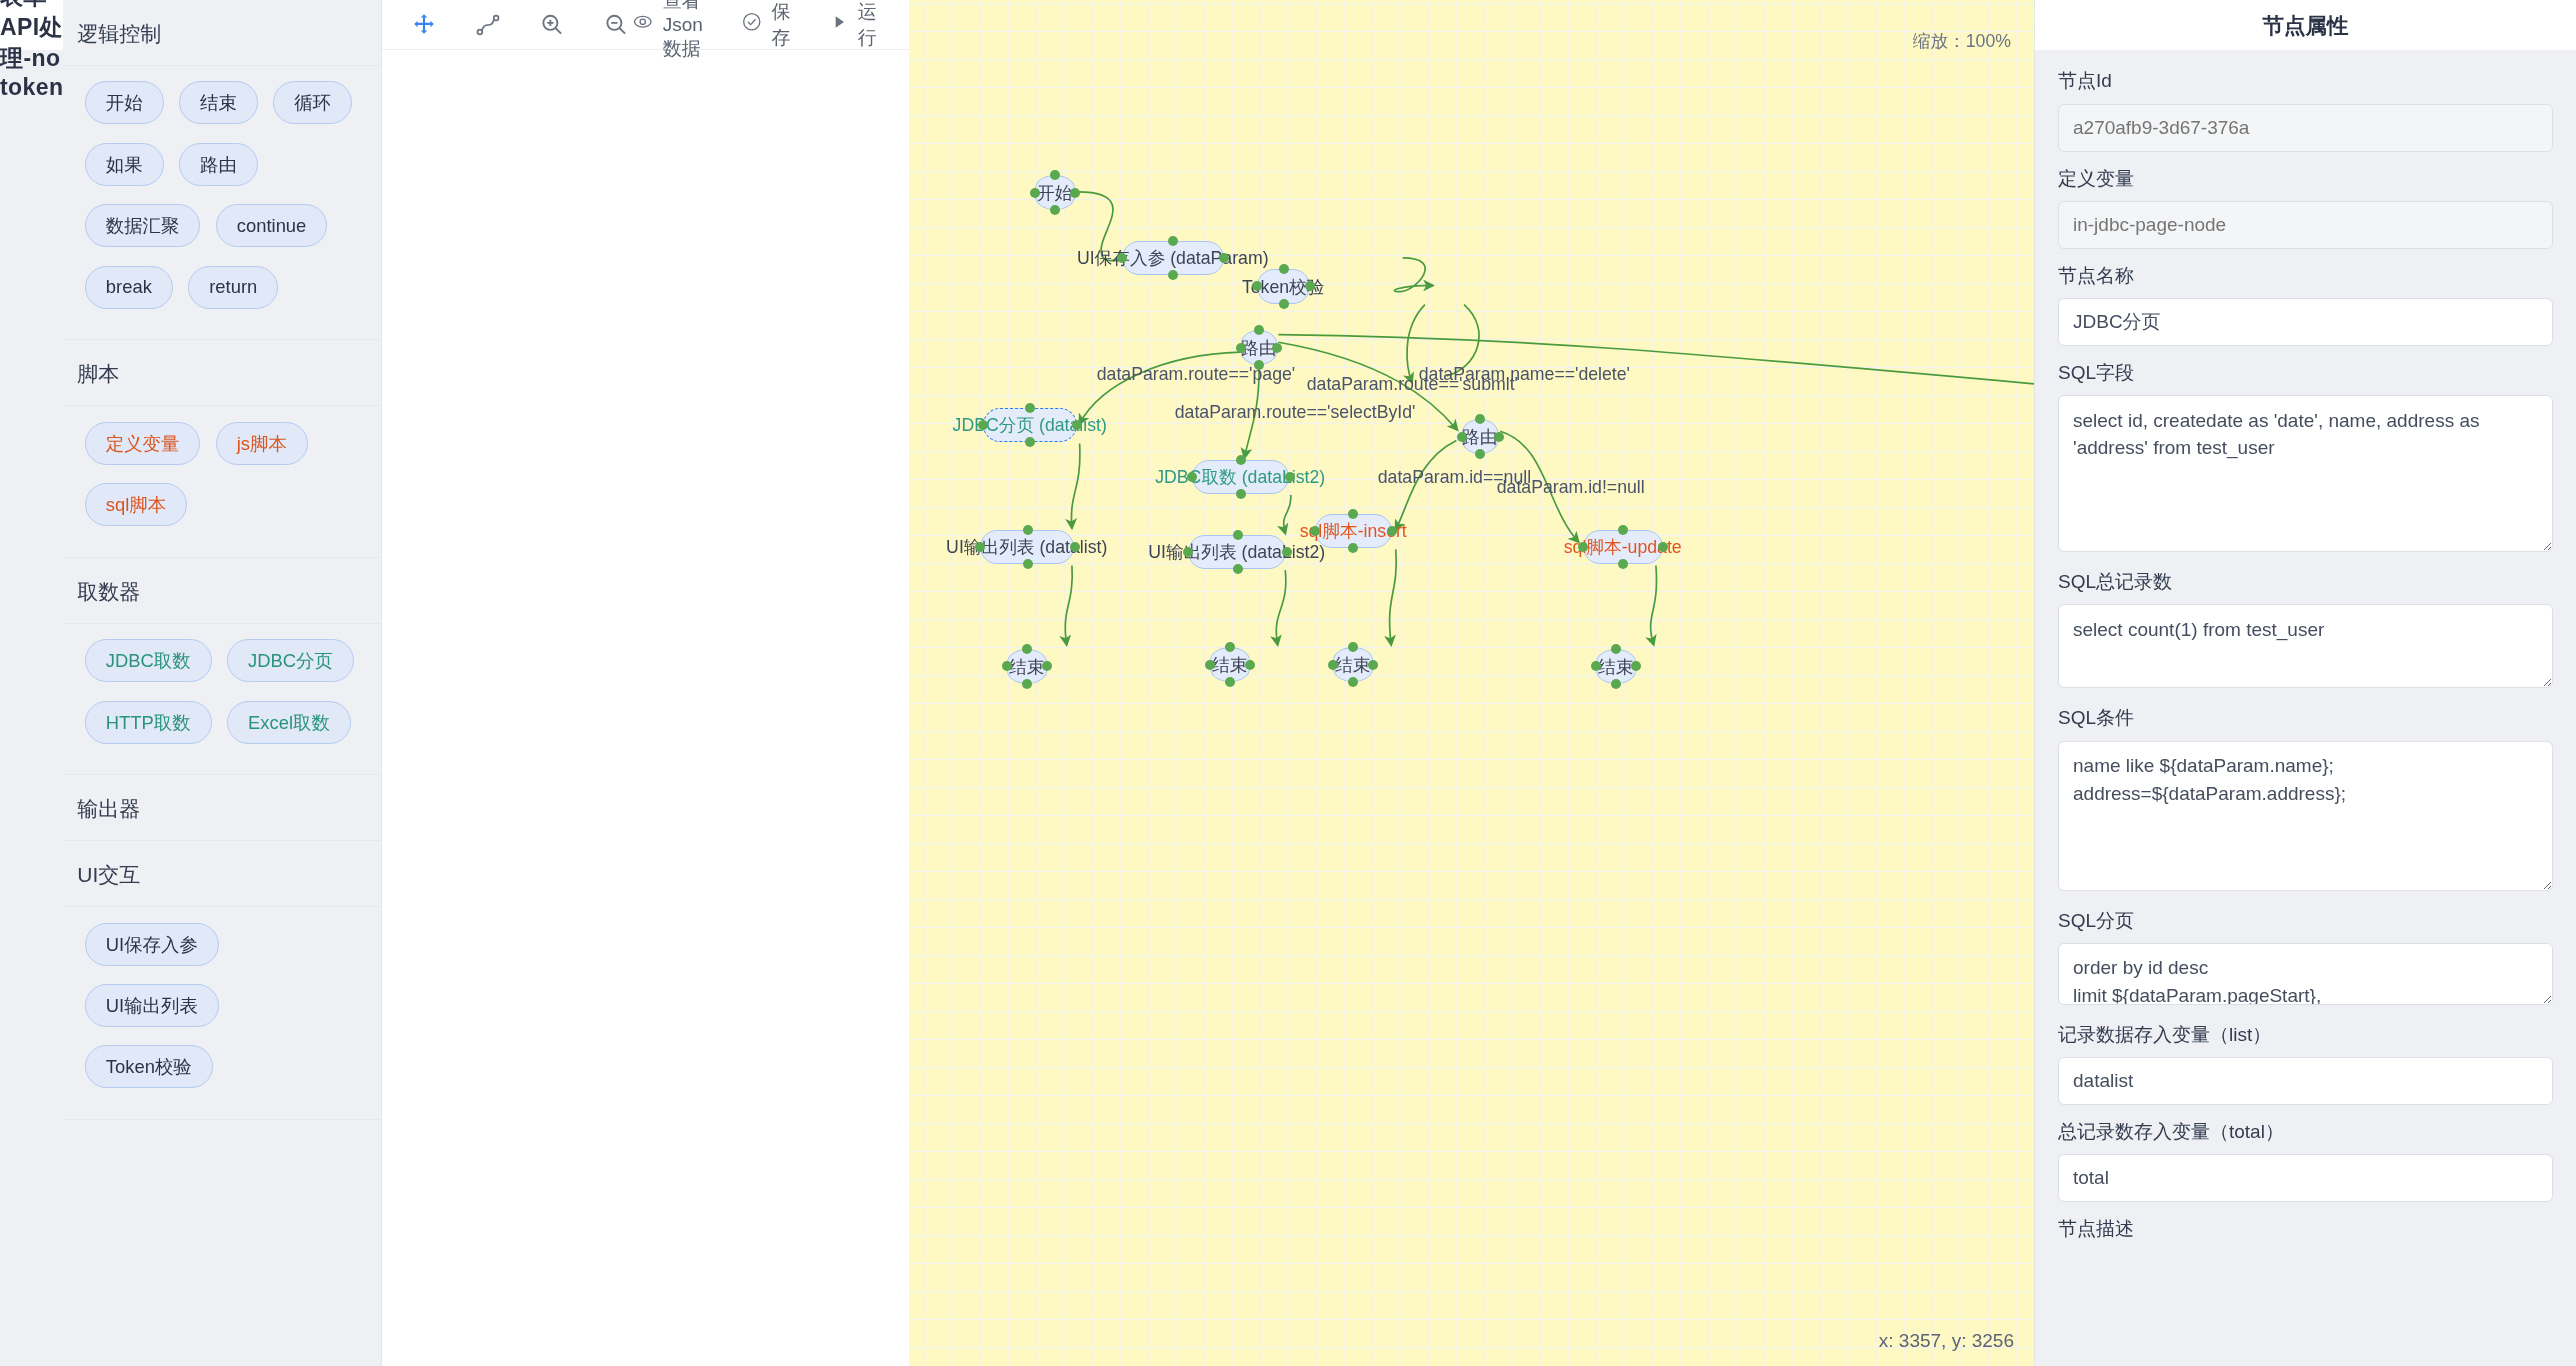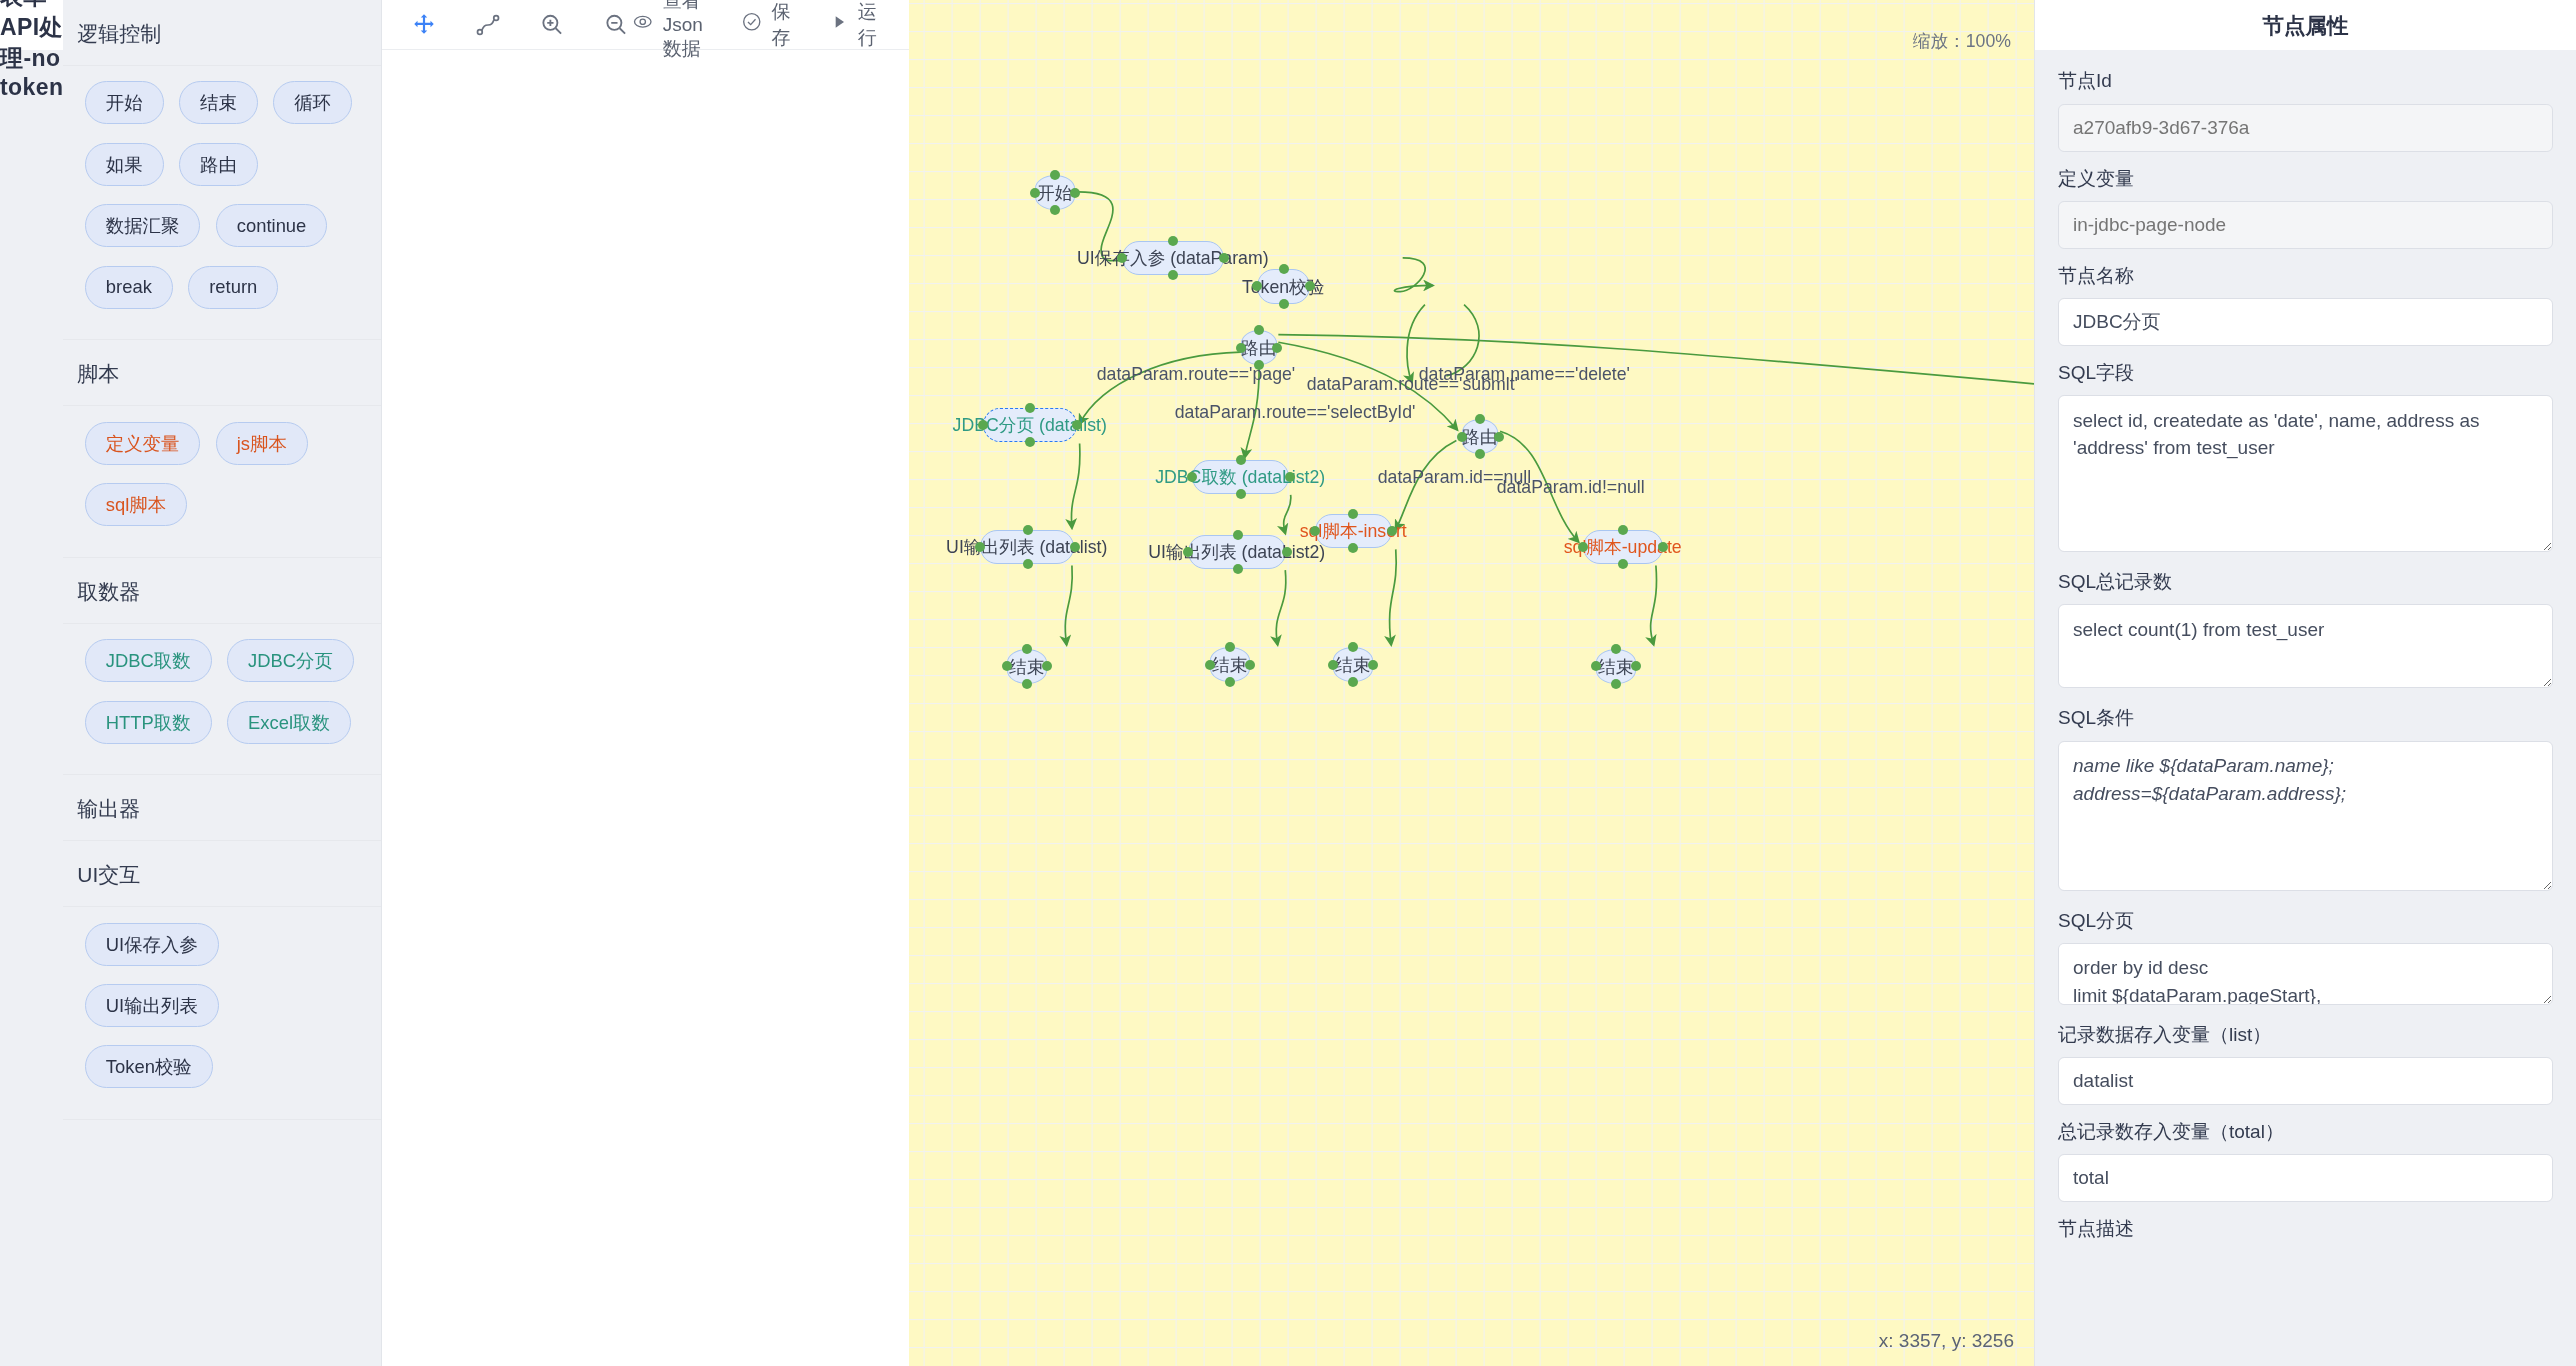--- a/index.html
+++ b/index.html
@@ -150,21 +150,21 @@
     border: 0.8px solid #dcdfe6; border-radius: 6.1px;
     background: #ffffff;
     font-size: 19px; color: #454d5e; line-height: 1.45;
     padding: 10.7px 14px;
     resize: vertical;
     font-family: "Liberation Sans", "DejaVu Sans", sans-serif;
     overflow: hidden;
   }
   .ta-sql-fields { height: 157px; }
   .ta-sql-count  { height: 84px; }
-  .ta-sql-cond   { height: 150px; font-style: italic; }
+  .ta-sql-cond   { height: 150px; }
   .ta-sql-page   { height: 62px; overflow-y: scroll; }
   .ta-sql-page::-webkit-scrollbar { width: 7.7px; }
   .ta-sql-page::-webkit-scrollbar-thumb { background: #c6c9d0; border-radius: 4.6px; }
 </style>
 </head>
 <body>
 
 <div class="app">
 
   <aside class="sidebar">

